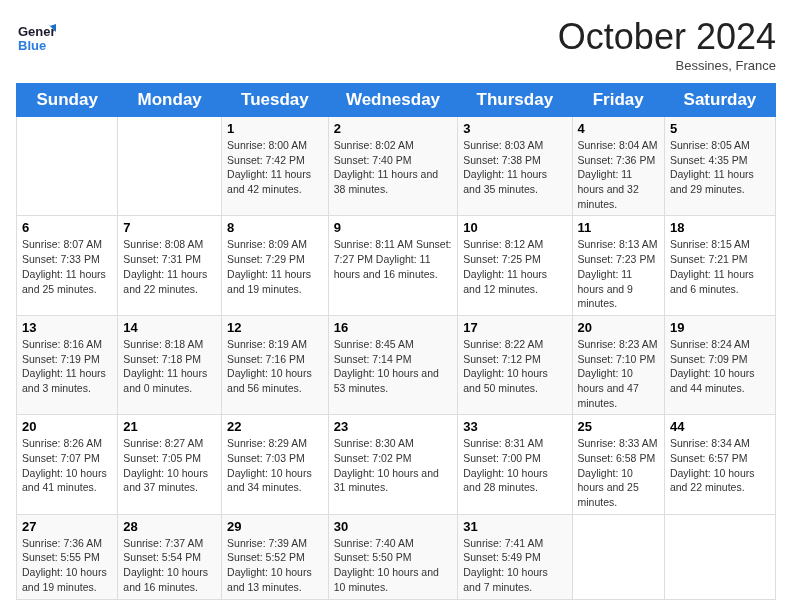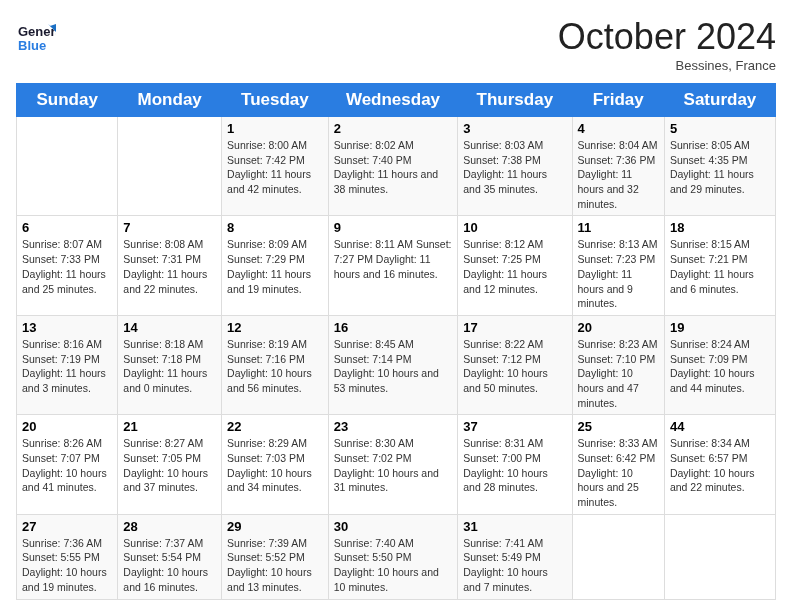--- a/index.html
+++ b/index.html
@@ -244,29 +244,29 @@
 Sunset: 7:03 PM
 Daylight: 10 hours and 34 minutes.</div>
         </td>
         <td>
           <div class="day-num">23</div>
           <div class="day-info">Sunrise: 8:30 AM
 Sunset: 7:02 PM
 Daylight: 10 hours and 31 minutes.</div>
         </td>
         <td>
-          <div class="day-num">37</div>
+          <div class="day-num">33</div>
           <div class="day-info">Sunrise: 8:31 AM
 Sunset: 7:00 PM
 Daylight: 10 hours and 28 minutes.</div>
         </td>
         <td>
           <div class="day-num">25</div>
           <div class="day-info">Sunrise: 8:33 AM
-Sunset: 6:42 PM
+Sunset: 6:58 PM
 Daylight: 10 hours and 25 minutes.</div>
         </td>
         <td>
           <div class="day-num">44</div>
           <div class="day-info">Sunrise: 8:34 AM
 Sunset: 6:57 PM
 Daylight: 10 hours and 22 minutes.</div>
         </td>
       </tr>
       <tr>

